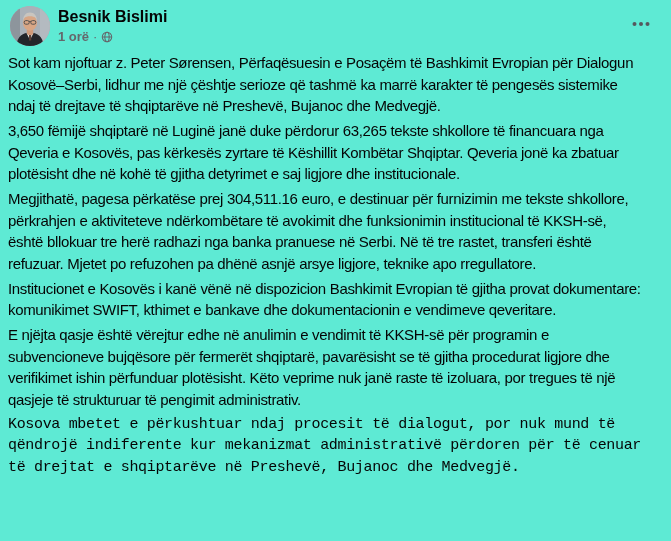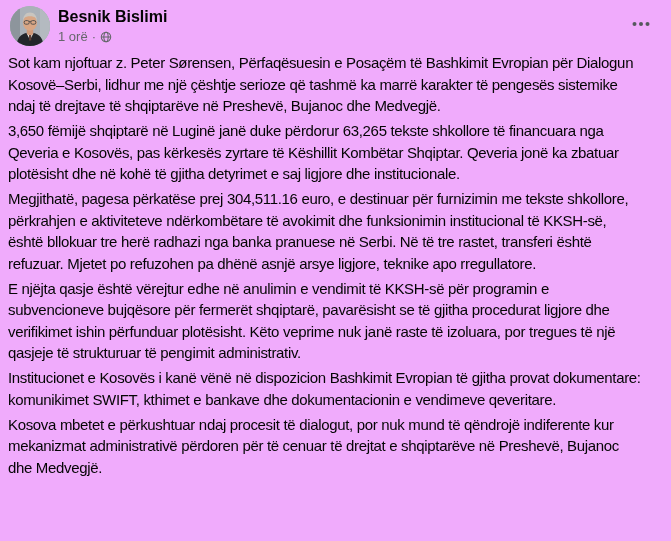--- a/index.html
+++ b/index.html
@@ -8,21 +8,21 @@
     width: 671px;
     height: 541px;
     overflow: hidden;
     background: #ffffff;
     font-family: "Liberation Sans", "DejaVu Sans", sans-serif;
     -webkit-font-smoothing: antialiased;
   }
   .post {
     width: 671px;
     height: 541px;
-    background: #f0abfc;
+    background: #5eead4;
   }
   .post-header {
     display: flex;
     align-items: flex-start;
     padding: 6px 14px 0 10px;
   }
   .avatar {
     width: 40px;
     height: 40px;
     border-radius: 50%;
@@ -46,21 +46,21 @@
     display: inline-block;
   }
   .meta-row {
     display: flex;
     align-items: center;
     margin-top: 1px;
     font-size: 13px;
     color: #65676B;
     line-height: 17px;
   }
-  .meta-time { cursor: pointer; }
+  .meta-time { cursor: pointer; font-weight: bold; }
   .meta-sep { margin: 0 4px; }
   .globe { display: inline-flex; align-items: center; margin-top: 1px; }
   .options-btn {
     width: 32px;
     height: 32px;
     border: none;
     background: transparent;
     border-radius: 50%;
     display: flex;
     align-items: center;
@@ -73,21 +73,21 @@
     padding: 6px 28px 0 8px;
   }
   .post-body p {
     margin: 0 0 3.5px 0;
     font-size: 15px;
     line-height: 21.5px;
     letter-spacing: -0.33px;
     color: #050505;
     white-space: pre-wrap;
   }
-  .post-body p:last-child { margin-bottom: 0; }
+  .post-body p:last-child { margin-bottom: 0; font-family: Liberation Mono, monospace; }
 </style>
 </head>
 <body>
 
 <article class="post">
 
   <header class="post-header">
 
     <div class="avatar" title="">
       <svg viewBox="0 0 40 40" width="40" height="40" aria-hidden="true">
@@ -128,18 +128,18 @@
         <circle cx="16.5" cy="10" r="2" fill="#55585d"></circle>
       </svg>
     </button>
 
   </header>
 
   <div class="post-body">
     <p>Sot kam njoftuar z. Peter Sørensen, Përfaqësuesin e Posaçëm të Bashkimit Evropian për Dialogun Kosovë–Serbi, lidhur me një çështje serioze që tashmë ka marrë karakter të pengesës sistemike ndaj të drejtave të shqiptarëve në Preshevë, Bujanoc dhe Medvegjë.</p>
     <p>3,650 fëmijë shqiptarë në Luginë janë duke përdorur 63,265 tekste shkollore të financuara nga Qeveria e Kosovës, pas kërkesës zyrtare të Këshillit Kombëtar Shqiptar. Qeveria jonë ka zbatuar plotësisht dhe në kohë të gjitha detyrimet e saj ligjore dhe institucionale.</p>
     <p>Megjithatë, pagesa përkatëse prej 304,511.16 euro, e destinuar për furnizimin me tekste shkollore, përkrahjen e aktiviteteve ndërkombëtare të avokimit dhe funksionimin institucional të KKSH-së, është bllokuar tre herë radhazi nga banka pranuese në Serbi. Në të tre rastet, transferi është refuzuar. Mjetet po refuzohen pa dhënë asnjë arsye ligjore, teknike apo rregullatore.</p>
+    <p>Institucionet e Kosovës i kanë vënë në dispozicion Bashkimit Evropian të gjitha provat dokumentare: komunikimet SWIFT, kthimet e bankave dhe dokumentacionin e vendimeve qeveritare.</p>
     <p>E njëjta qasje është vërejtur edhe në anulimin e vendimit të KKSH-së për programin e subvencioneve bujqësore për fermerët shqiptarë, pavarësisht se të gjitha procedurat ligjore dhe verifikimet ishin përfunduar plotësisht. Këto veprime nuk janë raste të izoluara, por tregues të një qasjeje të strukturuar të pengimit administrativ.</p>
-    <p>Institucionet e Kosovës i kanë vënë në dispozicion Bashkimit Evropian të gjitha provat dokumentare: komunikimet SWIFT, kthimet e bankave dhe dokumentacionin e vendimeve qeveritare.</p>
     <p>Kosova mbetet e përkushtuar ndaj procesit të dialogut, por nuk mund të qëndrojë indiferente kur mekanizmat administrativë përdoren për të cenuar të drejtat e shqiptarëve në Preshevë, Bujanoc dhe Medvegjë.</p>
   </div>
 
 </article>
 
 </body></html>

